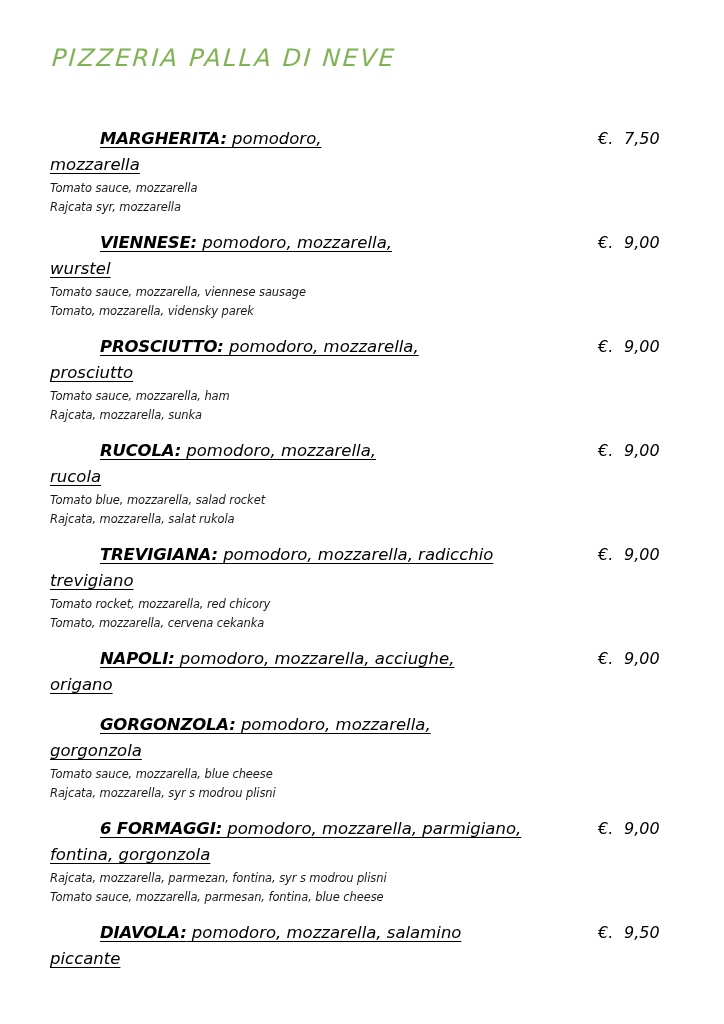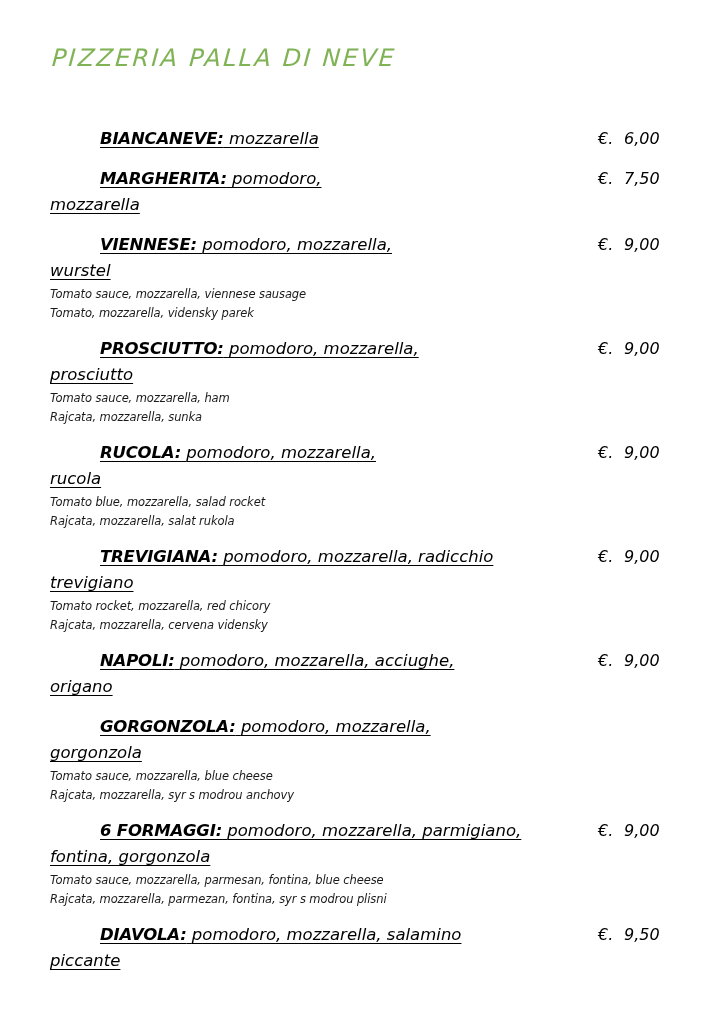--- a/index.html
+++ b/index.html
@@ -128,30 +128,27 @@
 </head>
 <body>
 
 <div class="page">
 
   <div class="restaurant-title">PIZZERIA PALLA DI NEVE</div>
 
   <div class="menu-list">
       <div class="menu-item">
         <div class="item-head-row">
-          <div class="item-heading-wrap"><span class="item-heading"><span class="item-name">BIANCANEVE:</span> <span class="item-ingredients">mozzarella</span></span></div>
-          <div class="item-price"><span class="price-currency">€.</span><span class="price-amount">6,00</span></div>
-        </div>
-        <div class="item-subs"></div>
-      </div>
-      <div class="menu-item">
-        <div class="item-head-row">
           <div class="item-heading-wrap"><span class="item-heading"><span class="item-name">MARGHERITA:</span> <span class="item-ingredients">pomodoro, mozzarella</span></span></div>
           <div class="item-price"><span class="price-currency">€.</span><span class="price-amount">7,50</span></div>
         </div>
+        <div class="item-subs">
+          <div class="item-sub">Tomato sauce, mozzarella</div>
+          <div class="item-sub">Rajcata syr, mozzarella</div>
+        </div>
       </div>
       <div class="menu-item">
         <div class="item-head-row">
           <div class="item-heading-wrap"><span class="item-heading"><span class="item-name">VIENNESE:</span> <span class="item-ingredients">pomodoro, mozzarella, wurstel</span></span></div>
           <div class="item-price"><span class="price-currency">€.</span><span class="price-amount">9,00</span></div>
         </div>
         <div class="item-subs">
           <div class="item-sub">Tomato sauce, mozzarella, viennese sausage</div>
           <div class="item-sub">Tomato, mozzarella, vidensky parek</div>
         </div>
@@ -176,46 +173,46 @@
           <div class="item-sub">Rajcata, mozzarella, salat rukola</div>
         </div>
       </div>
       <div class="menu-item">
         <div class="item-head-row">
           <div class="item-heading-wrap"><span class="item-heading"><span class="item-name">TREVIGIANA:</span> <span class="item-ingredients">pomodoro, mozzarella, radicchio trevigiano</span></span></div>
           <div class="item-price"><span class="price-currency">€.</span><span class="price-amount">9,00</span></div>
         </div>
         <div class="item-subs">
           <div class="item-sub">Tomato rocket, mozzarella, red chicory</div>
-          <div class="item-sub">Rajcata, mozzarella, cervena vidensky</div>
+          <div class="item-sub">Tomato, mozzarella, cervena cekanka</div>
         </div>
       </div>
       <div class="menu-item">
         <div class="item-head-row">
           <div class="item-heading-wrap"><span class="item-heading"><span class="item-name">NAPOLI:</span> <span class="item-ingredients">pomodoro, mozzarella, acciughe, origano</span></span></div>
           <div class="item-price"><span class="price-currency">€.</span><span class="price-amount">9,00</span></div>
         </div>
       </div>
       <div class="menu-item">
         <div class="item-head-row">
           <div class="item-heading-wrap"><span class="item-heading"><span class="item-name">GORGONZOLA:</span> <span class="item-ingredients">pomodoro, mozzarella, gorgonzola</span></span></div>
         </div>
         <div class="item-subs">
           <div class="item-sub">Tomato sauce, mozzarella, blue cheese</div>
-          <div class="item-sub">Rajcata, mozzarella, syr s modrou anchovy</div>
+          <div class="item-sub">Rajcata, mozzarella, syr s modrou plisni</div>
         </div>
       </div>
       <div class="menu-item">
         <div class="item-head-row">
           <div class="item-heading-wrap"><span class="item-heading"><span class="item-name">6 FORMAGGI:</span> <span class="item-ingredients">pomodoro, mozzarella, parmigiano, fontina, gorgonzola</span></span></div>
           <div class="item-price"><span class="price-currency">€.</span><span class="price-amount">9,00</span></div>
         </div>
         <div class="item-subs">
+          <div class="item-sub">Rajcata, mozzarella, parmezan, fontina, syr s modrou plisni</div>
           <div class="item-sub">Tomato sauce, mozzarella, parmesan, fontina, blue cheese</div>
-          <div class="item-sub">Rajcata, mozzarella, parmezan, fontina, syr s modrou plisni</div>
         </div>
       </div>
       <div class="menu-item extra-gap">
         <div class="item-head-row">
           <div class="item-heading-wrap"><span class="item-heading"><span class="item-name">DIAVOLA:</span> <span class="item-ingredients">pomodoro, mozzarella, salamino piccante</span></span></div>
           <div class="item-price"><span class="price-currency">€.</span><span class="price-amount">9,50</span></div>
         </div>
       </div>
     </div>
 

